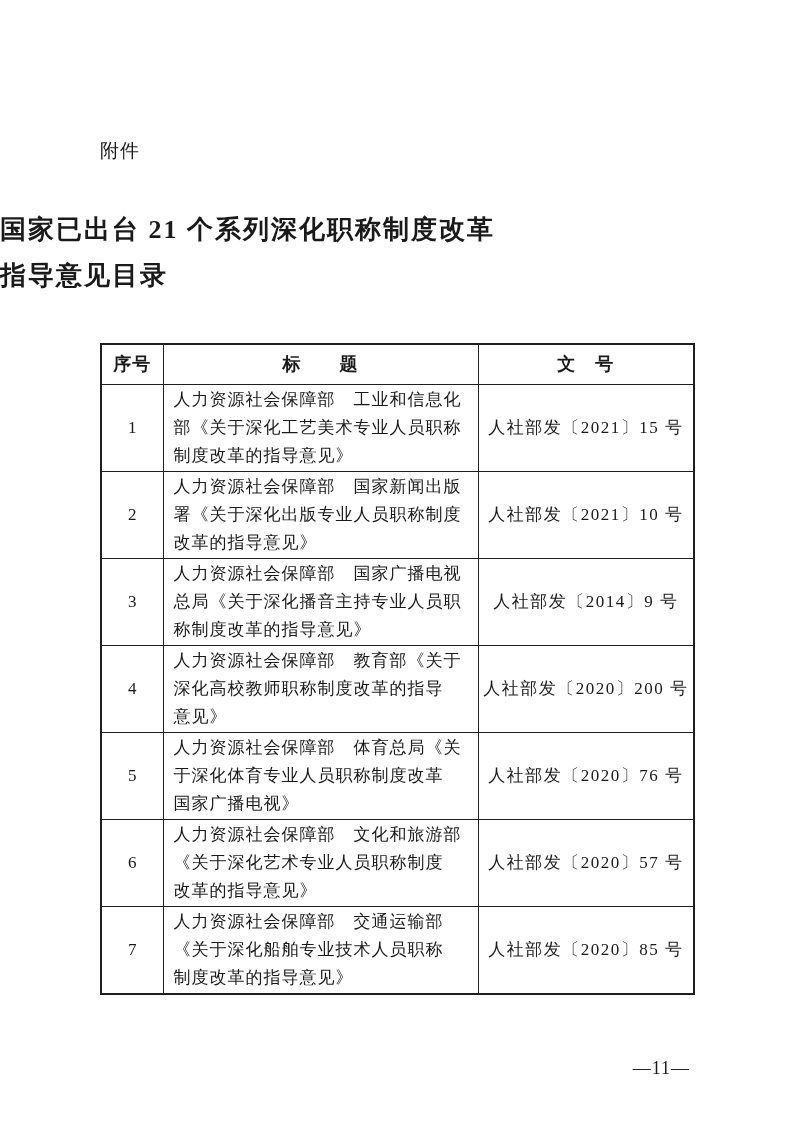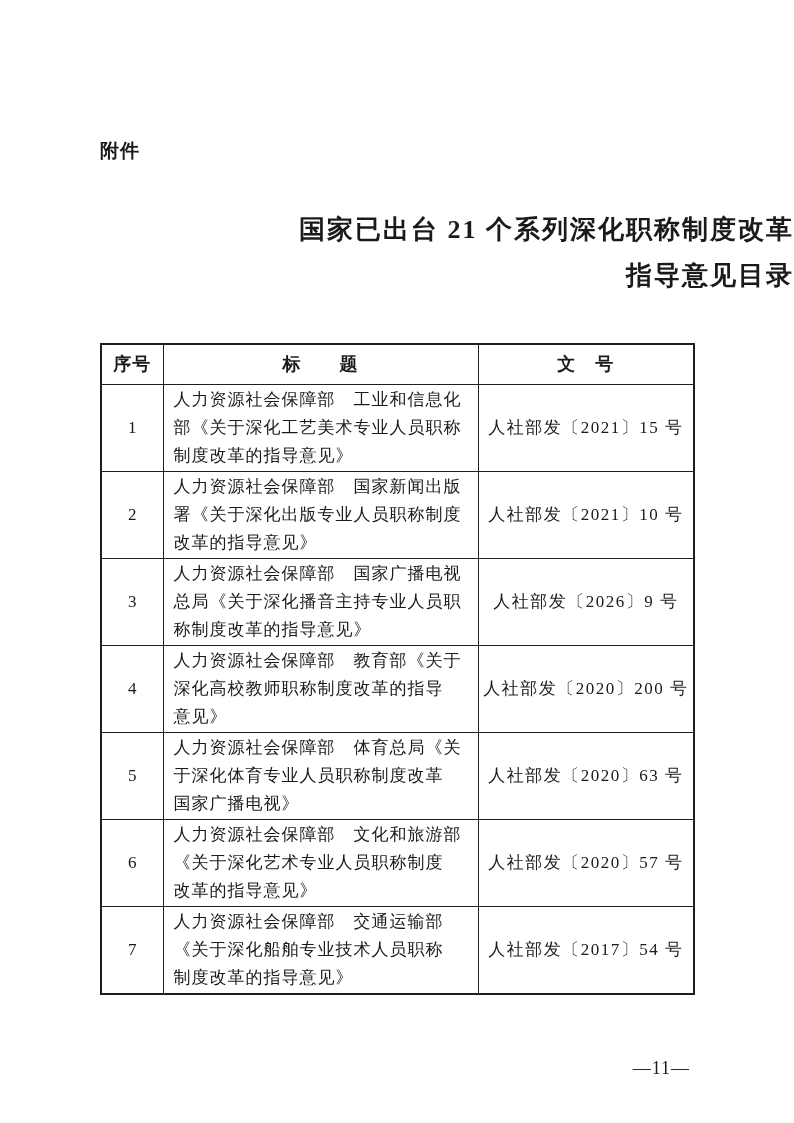--- a/index.html
+++ b/index.html
@@ -18,31 +18,31 @@
     position: absolute;
     inset: 0;
     background: #ffffff;
     overflow: hidden;
   }
   .attachment-label {
     position: absolute;
     left: 100px;
     top: 138px;
     font-family: "Liberation Sans", sans-serif;
-    font-weight: bold;
+    font-weight: normal;
     font-size: 19px;
     letter-spacing: 1px;
   }
   .doc-title {
     position: absolute;
     left: 0;
     top: 207px;
     width: 794px;
     margin: 0;
-    text-align: right;
+    text-align: left;
     font-family: "Liberation Serif", serif;
     font-weight: bold;
     font-size: 26px;
     line-height: 46px;
     letter-spacing: 2px;
     white-space: pre-line;
   }
   table.catalog {
     position: absolute;
     left: 100px;
@@ -132,48 +132,48 @@
           <td class="cell-title">人力资源社会保障部　国家新闻出版
 署《关于深化出版专业人员职称制度
 改革的指导意见》</td>
           <td class="cell-doc-number">人社部发〔2021〕10 号</td>
         </tr>
         <tr>
           <td class="cell-index">3</td>
           <td class="cell-title">人力资源社会保障部　国家广播电视
 总局《关于深化播音主持专业人员职
 称制度改革的指导意见》</td>
-          <td class="cell-doc-number">人社部发〔2026〕9 号</td>
+          <td class="cell-doc-number">人社部发〔2014〕9 号</td>
         </tr>
         <tr>
           <td class="cell-index">4</td>
           <td class="cell-title">人力资源社会保障部　教育部《关于
 深化高校教师职称制度改革的指导
 意见》</td>
           <td class="cell-doc-number">人社部发〔2020〕200 号</td>
         </tr>
         <tr>
           <td class="cell-index">5</td>
           <td class="cell-title">人力资源社会保障部　体育总局《关
 于深化体育专业人员职称制度改革
 国家广播电视》</td>
-          <td class="cell-doc-number">人社部发〔2020〕63 号</td>
+          <td class="cell-doc-number">人社部发〔2020〕76 号</td>
         </tr>
         <tr>
           <td class="cell-index">6</td>
           <td class="cell-title">人力资源社会保障部　文化和旅游部
 《关于深化艺术专业人员职称制度
 改革的指导意见》</td>
           <td class="cell-doc-number">人社部发〔2020〕57 号</td>
         </tr>
         <tr>
           <td class="cell-index">7</td>
           <td class="cell-title">人力资源社会保障部　交通运输部
 《关于深化船舶专业技术人员职称
 制度改革的指导意见》</td>
-          <td class="cell-doc-number">人社部发〔2017〕54 号</td>
+          <td class="cell-doc-number">人社部发〔2020〕85 号</td>
         </tr>
       </tbody>
   </table>
 
   <div class="page-number">—11—</div>
 
 </div>
 
 </body></html>

